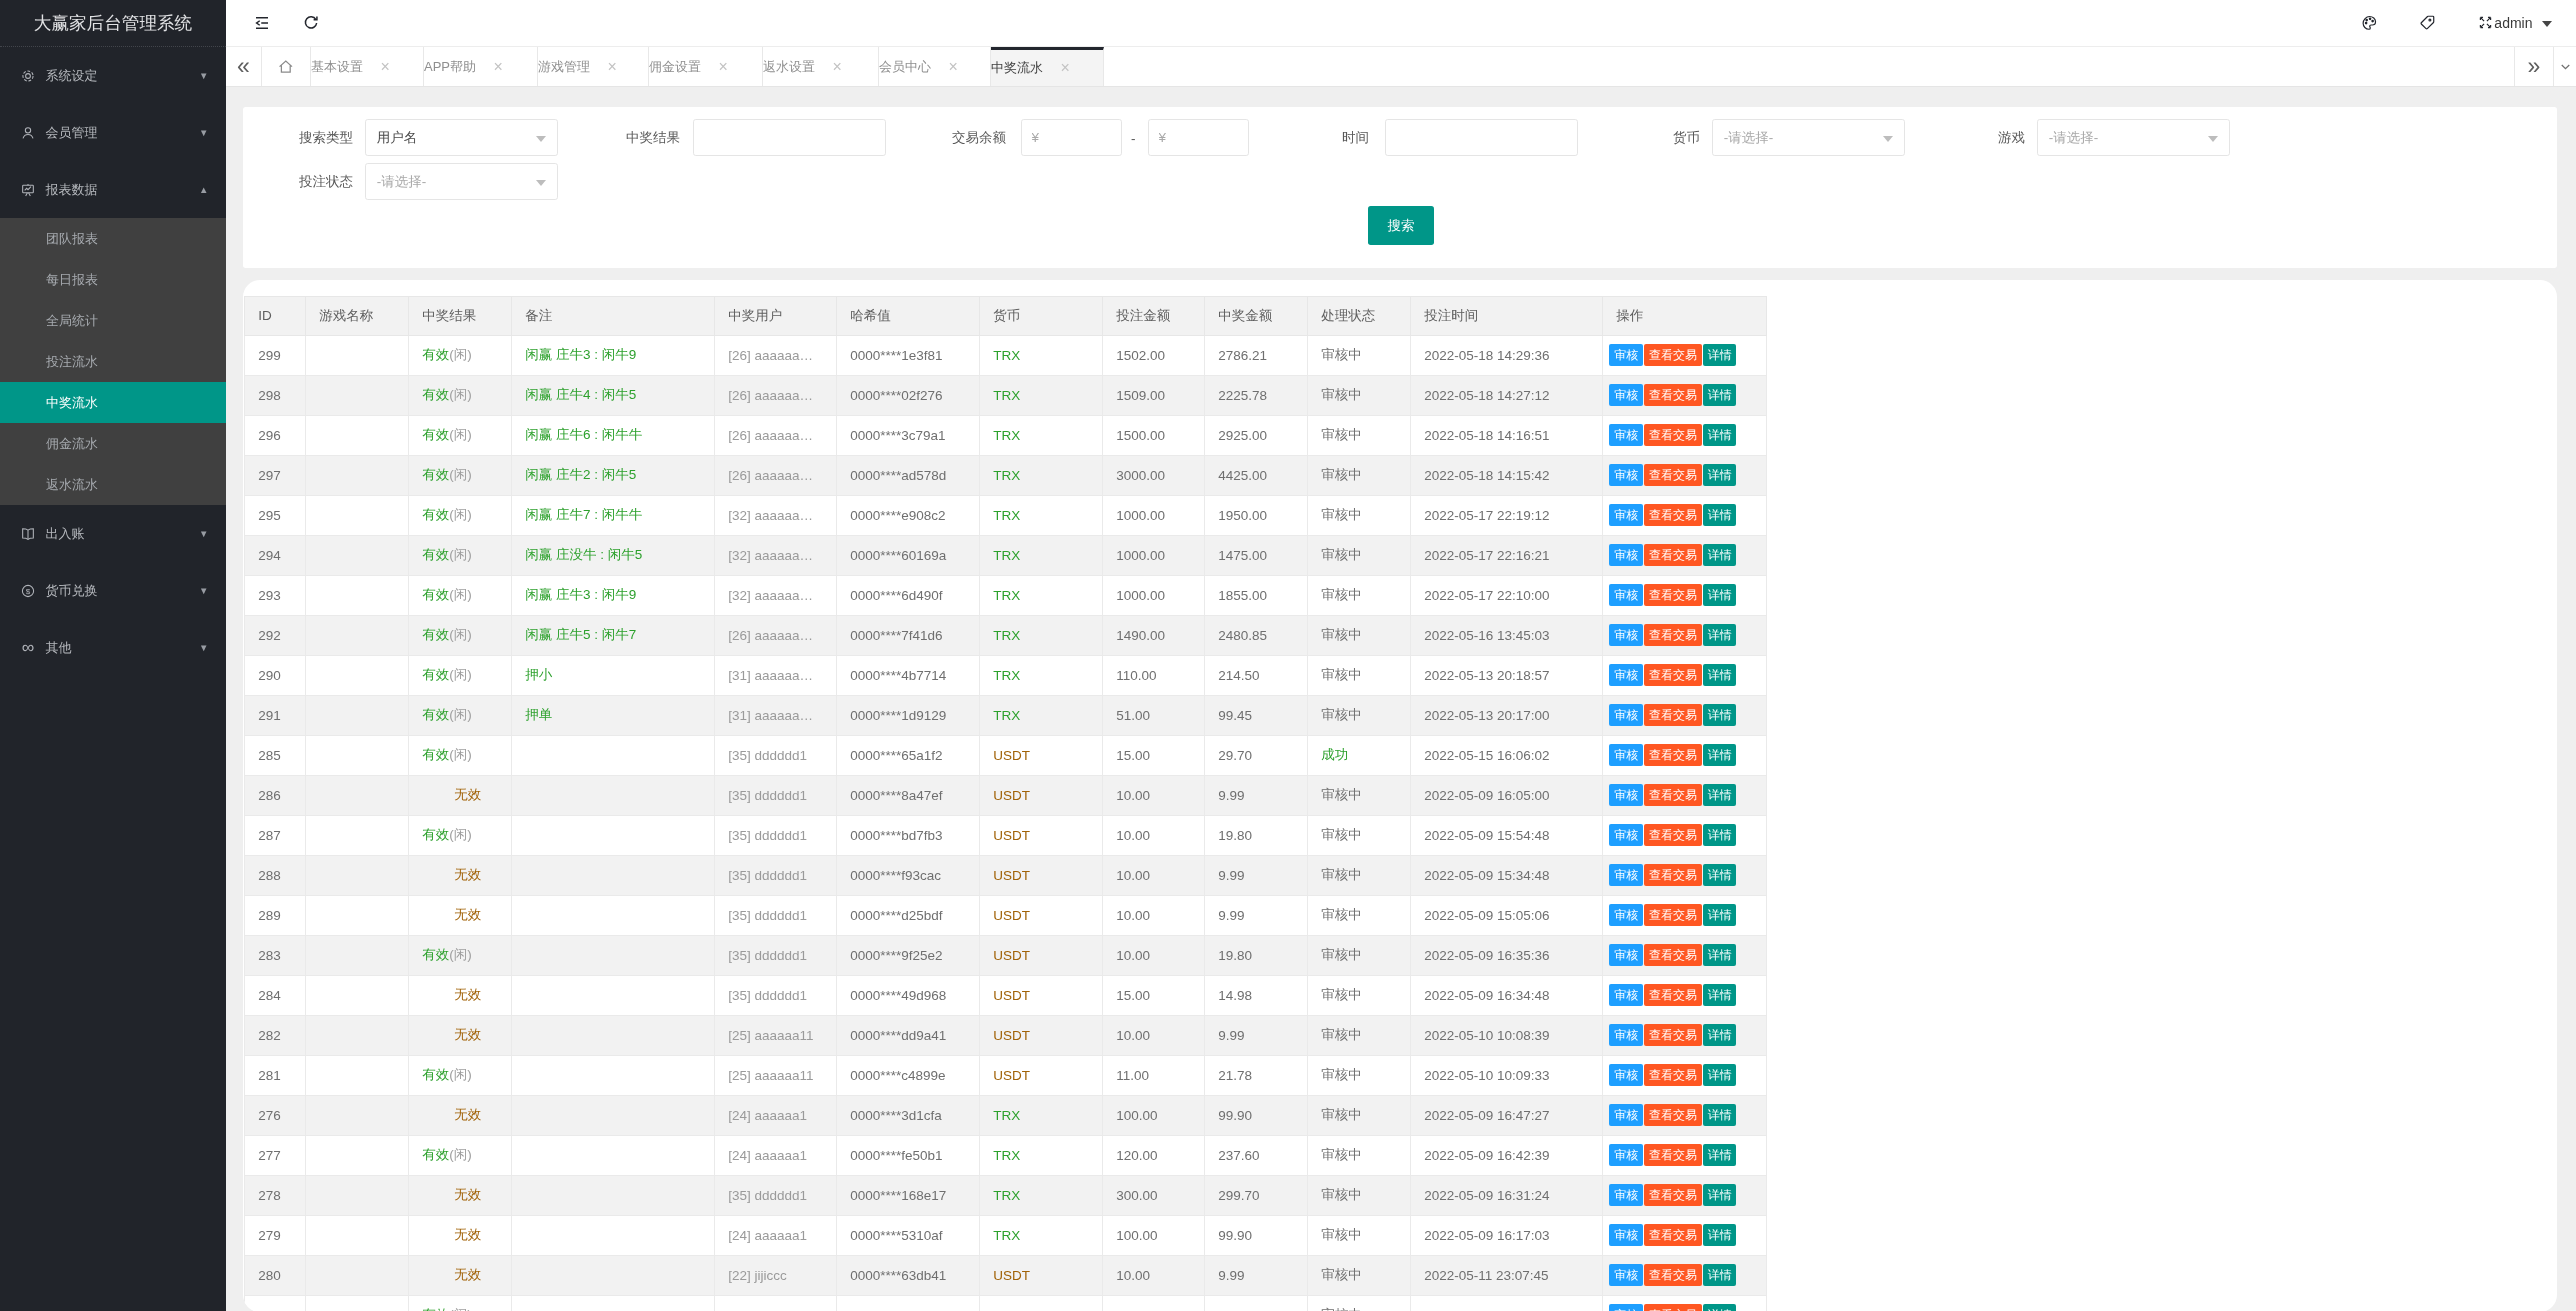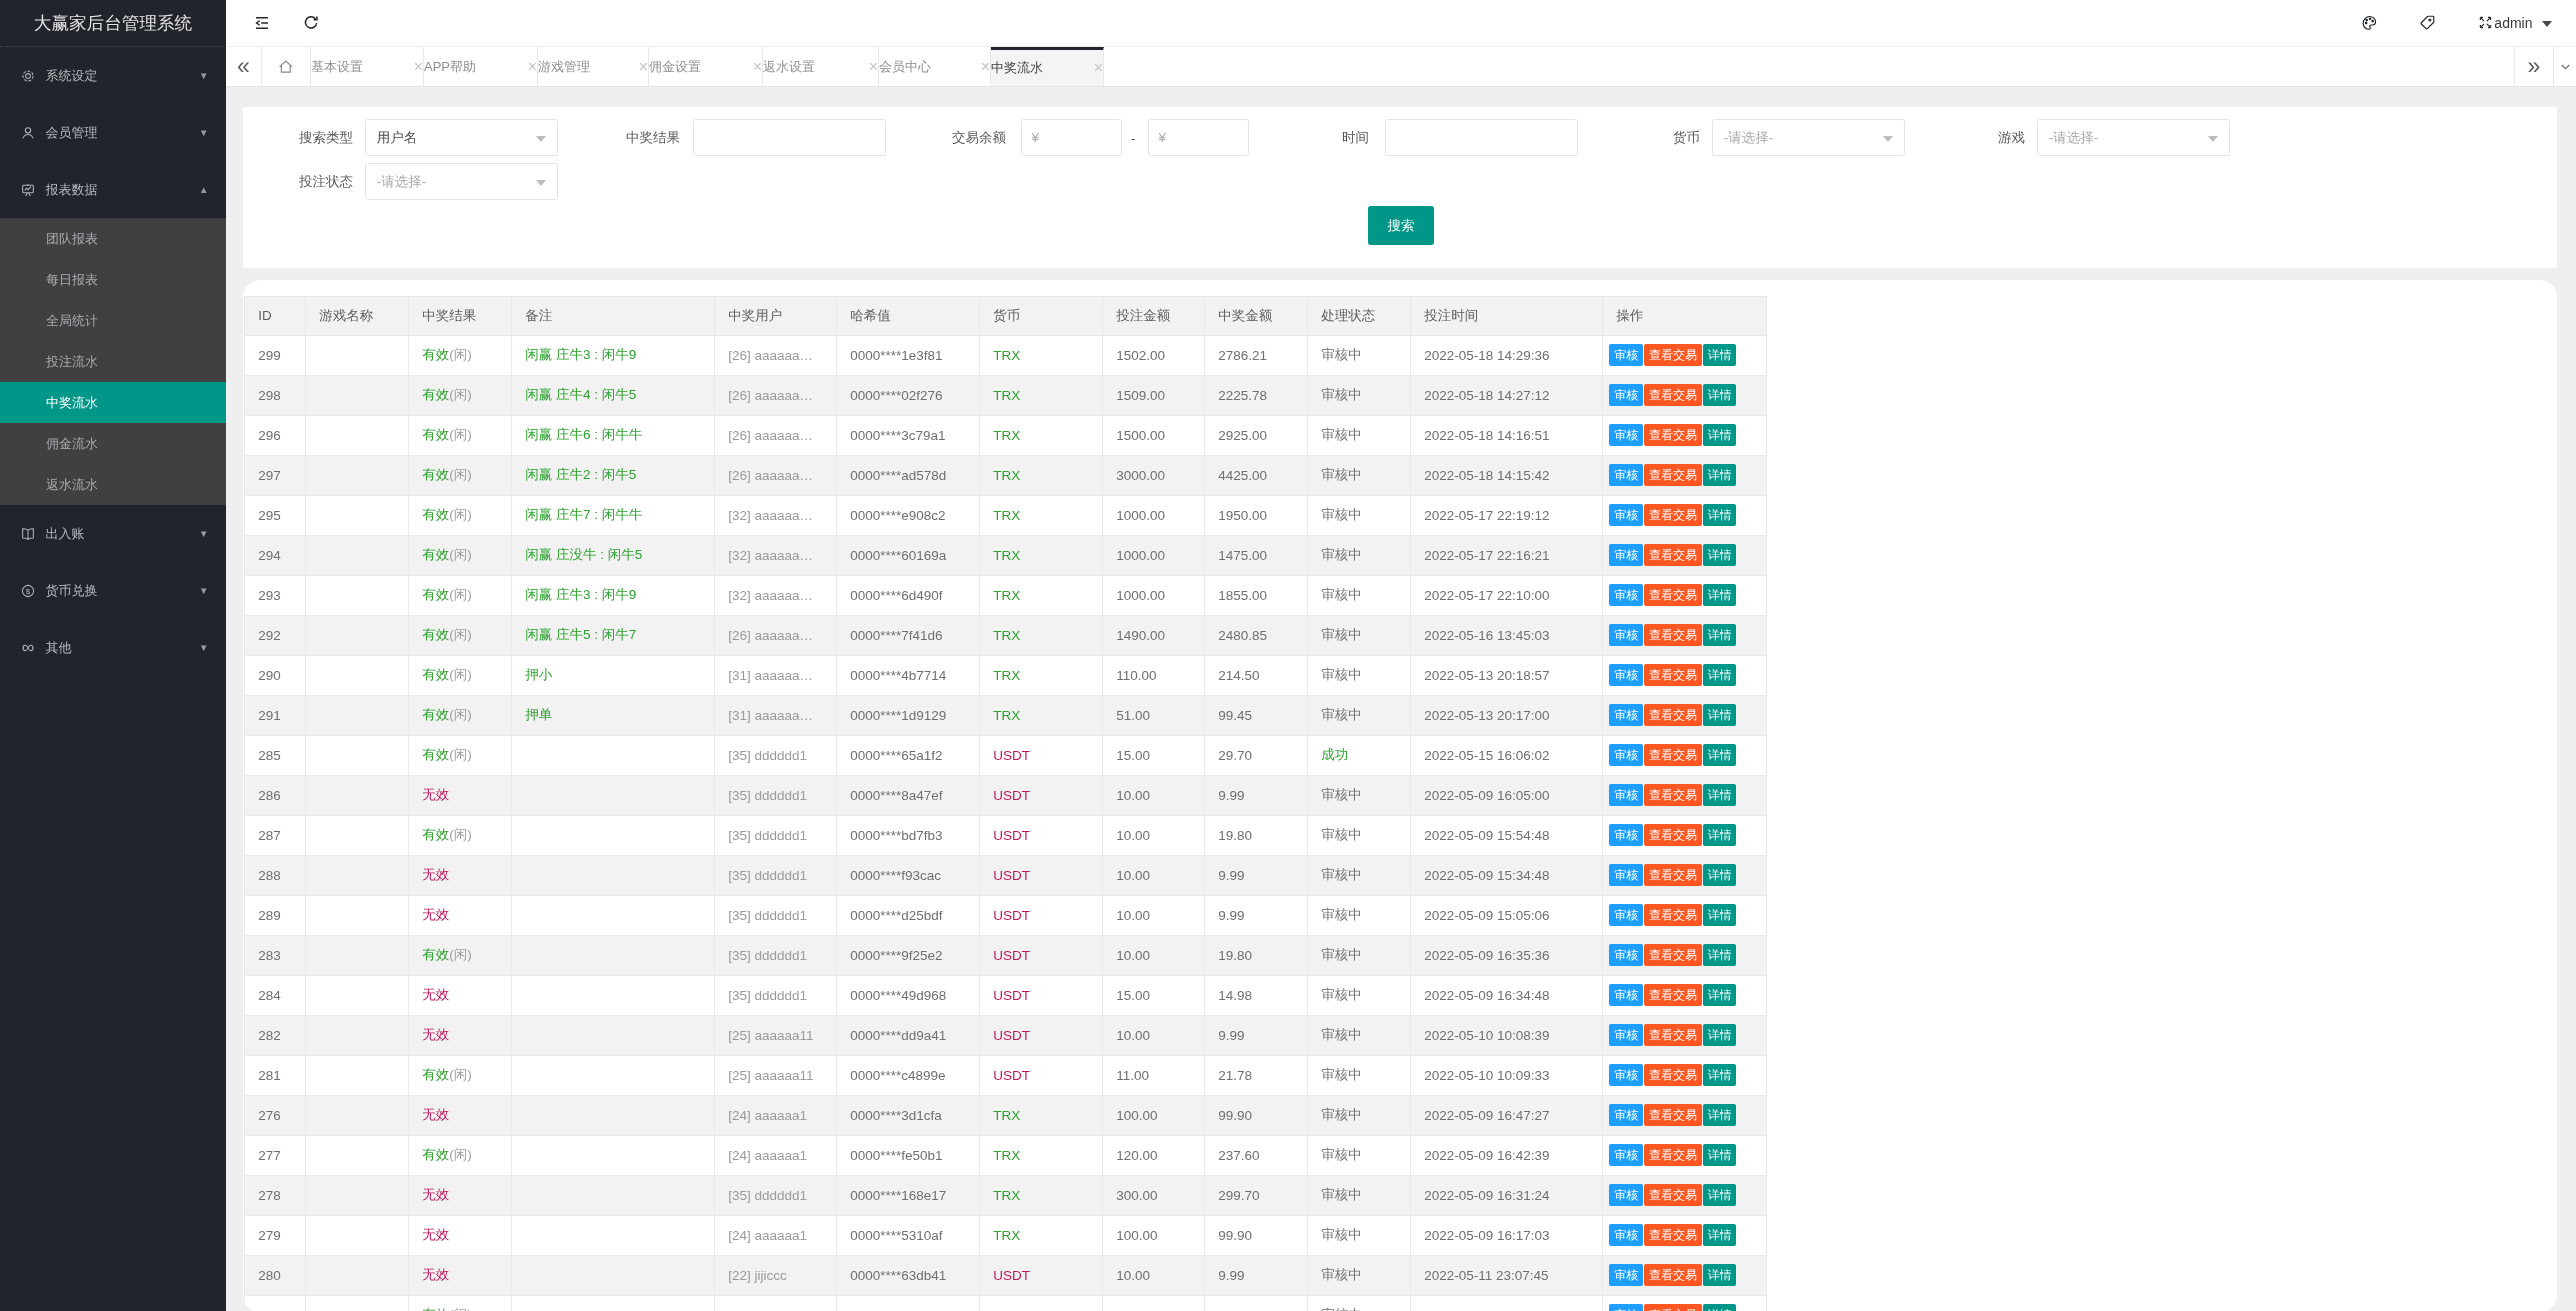--- a/index.html
+++ b/index.html
@@ -24,21 +24,21 @@
   .tb-right{margin-left:auto;display:flex;align-items:center;}
   .tb-right .tb-icon{margin:0 0 0 41px;}
   .admin{display:flex;align-items:center;font-size:14px;color:#3a3a3a;cursor:pointer;}
   .caret-down{width:0;height:0;border:5.4px solid transparent;border-top:6.8px solid #454545;margin-left:9.5px;margin-top:6.8px;}
   
   .tabbar{height:40px;background:#fff;border-bottom:0.7px solid #e5e5e5;display:flex;align-items:stretch;flex:none;}
   .tab-ctrl{width:36px;border-right:0.7px solid #e8e8e8;display:flex;align-items:center;justify-content:center;color:#5f5f5f;font-size:23px;cursor:pointer;}
   .tab-ctrl.home{width:49px;}
   .tab-ctrl.right{border-right:none;border-left:0.7px solid #e8e8e8;width:39px;}
   .tab-ctrl.last{border-right:none;border-left:0.7px solid #e8e8e8;width:23px;}
-  .tab{position:relative;border-right:0.7px solid #e8e8e8;display:flex;align-items:center;justify-content:space-between;font-size:13px;color:#8f8f8f;cursor:pointer;}
+  .tab{position:relative;border-right:0.7px solid #e8e8e8;display:flex;align-items:center;justify-content:flex-start;font-size:13px;color:#8f8f8f;cursor:pointer;}
   .tab .close{color:#c3c3c3;font-size:16px;margin-left:17.6px;}
   .tab.active{background:#f4f4f4;color:#404040;border-top:3.4px solid #23262e;}
   .tab-fill{flex:1;}
   
   .content{flex:1;padding:20px 19px 0 17px;overflow:hidden;}
   .card{background:#fff;border-radius:2.7px;}
   .form-card{position:relative;height:161px;}
   .fg-label{position:absolute;height:37px;line-height:37px;text-align:right;color:#595959;font-size:13.5px;}
   .field{position:absolute;height:37px;border:0.7px solid #e5e5e5;border-radius:2.7px;background:#fff;font-size:13.5px;}
   .select .val{line-height:36px;padding-left:10.8px;color:#4a4a4a;}
@@ -49,21 +49,21 @@
   .dash{position:absolute;color:#555;font-size:13.5px;}
   .search-btn{position:absolute;left:1125px;top:99px;width:66px;height:39px;background:#009688;color:#fff;font-size:13.5px;border:none;border-radius:2.7px;cursor:pointer;}
   
   .table-card{margin-top:11.5px;height:1032px;overflow:hidden;padding-top:16px;border-radius:17px;}
   table{border-collapse:collapse;table-layout:fixed;width:1521px;margin-left:0.7px;}
   th{height:39px;background:#f2f2f2;border:0.7px solid #e7e7e7;font-weight:normal;text-align:left;padding-left:13.5px;color:#5e5e5e;font-size:13.5px;}
   td{height:40px;border:0.7px solid #eaeaea;padding-left:13.5px;font-size:13.5px;color:#6f6f6f;background:#fff;vertical-align:middle;}
   tr.even td{background:#f2f2f2;}
   td.c-user{color:#9a9a9a;}
   .green{color:#2da12d;}
-  .red{color:#be185d;}
+  .red{color:#a16207;margin-left:32px;}
   .gray-note{color:#9e9e9e;}
   td.c-op{padding-left:6.8px;}
   .btn{display:inline-block;height:22px;line-height:22px;border-radius:2px;color:#fff;font-size:12px;padding:0 4.7px;margin-right:1.4px;cursor:pointer;}
   .btn-audit{background:#1e9fff;}
   .btn-view{background:#ff5722;}
   .btn-detail{background:#009688;}
 </style>
 </head>
 <body>
 

